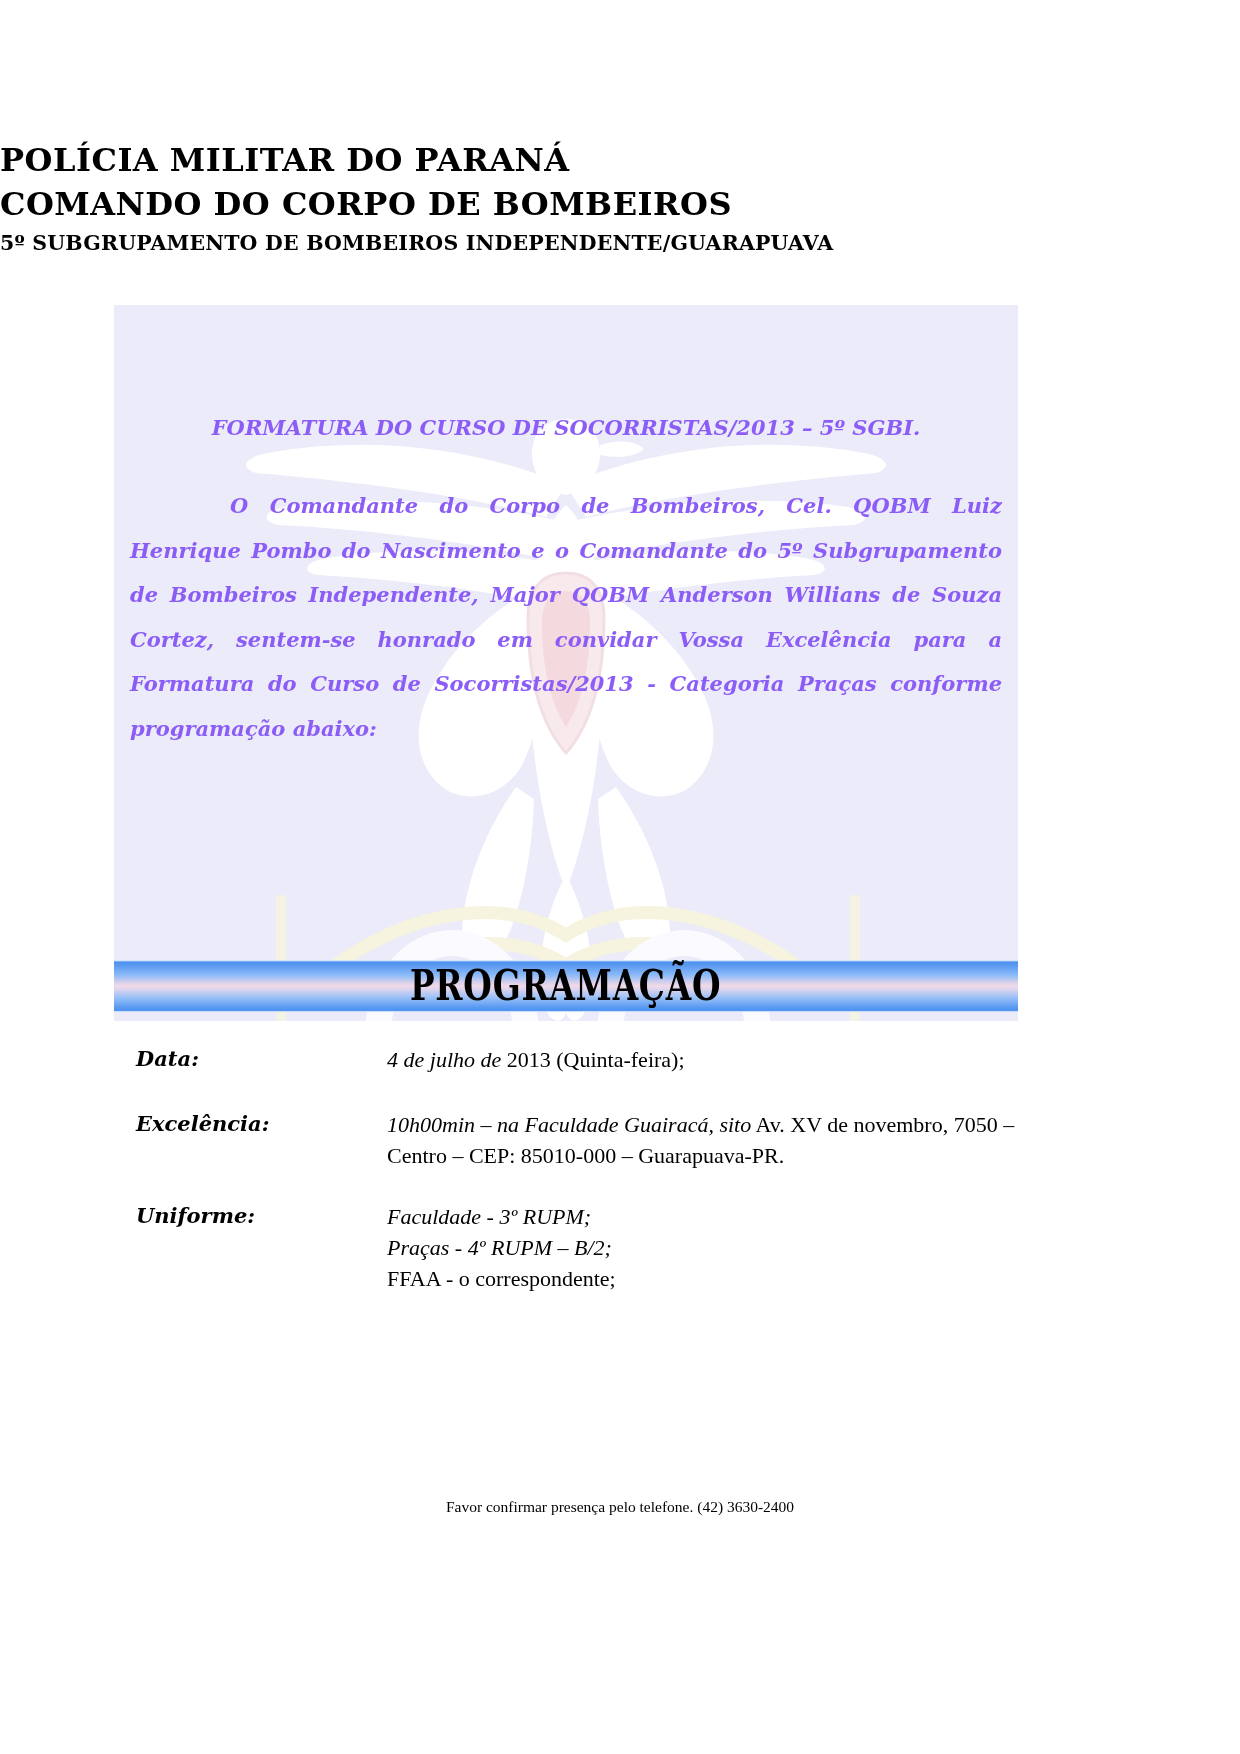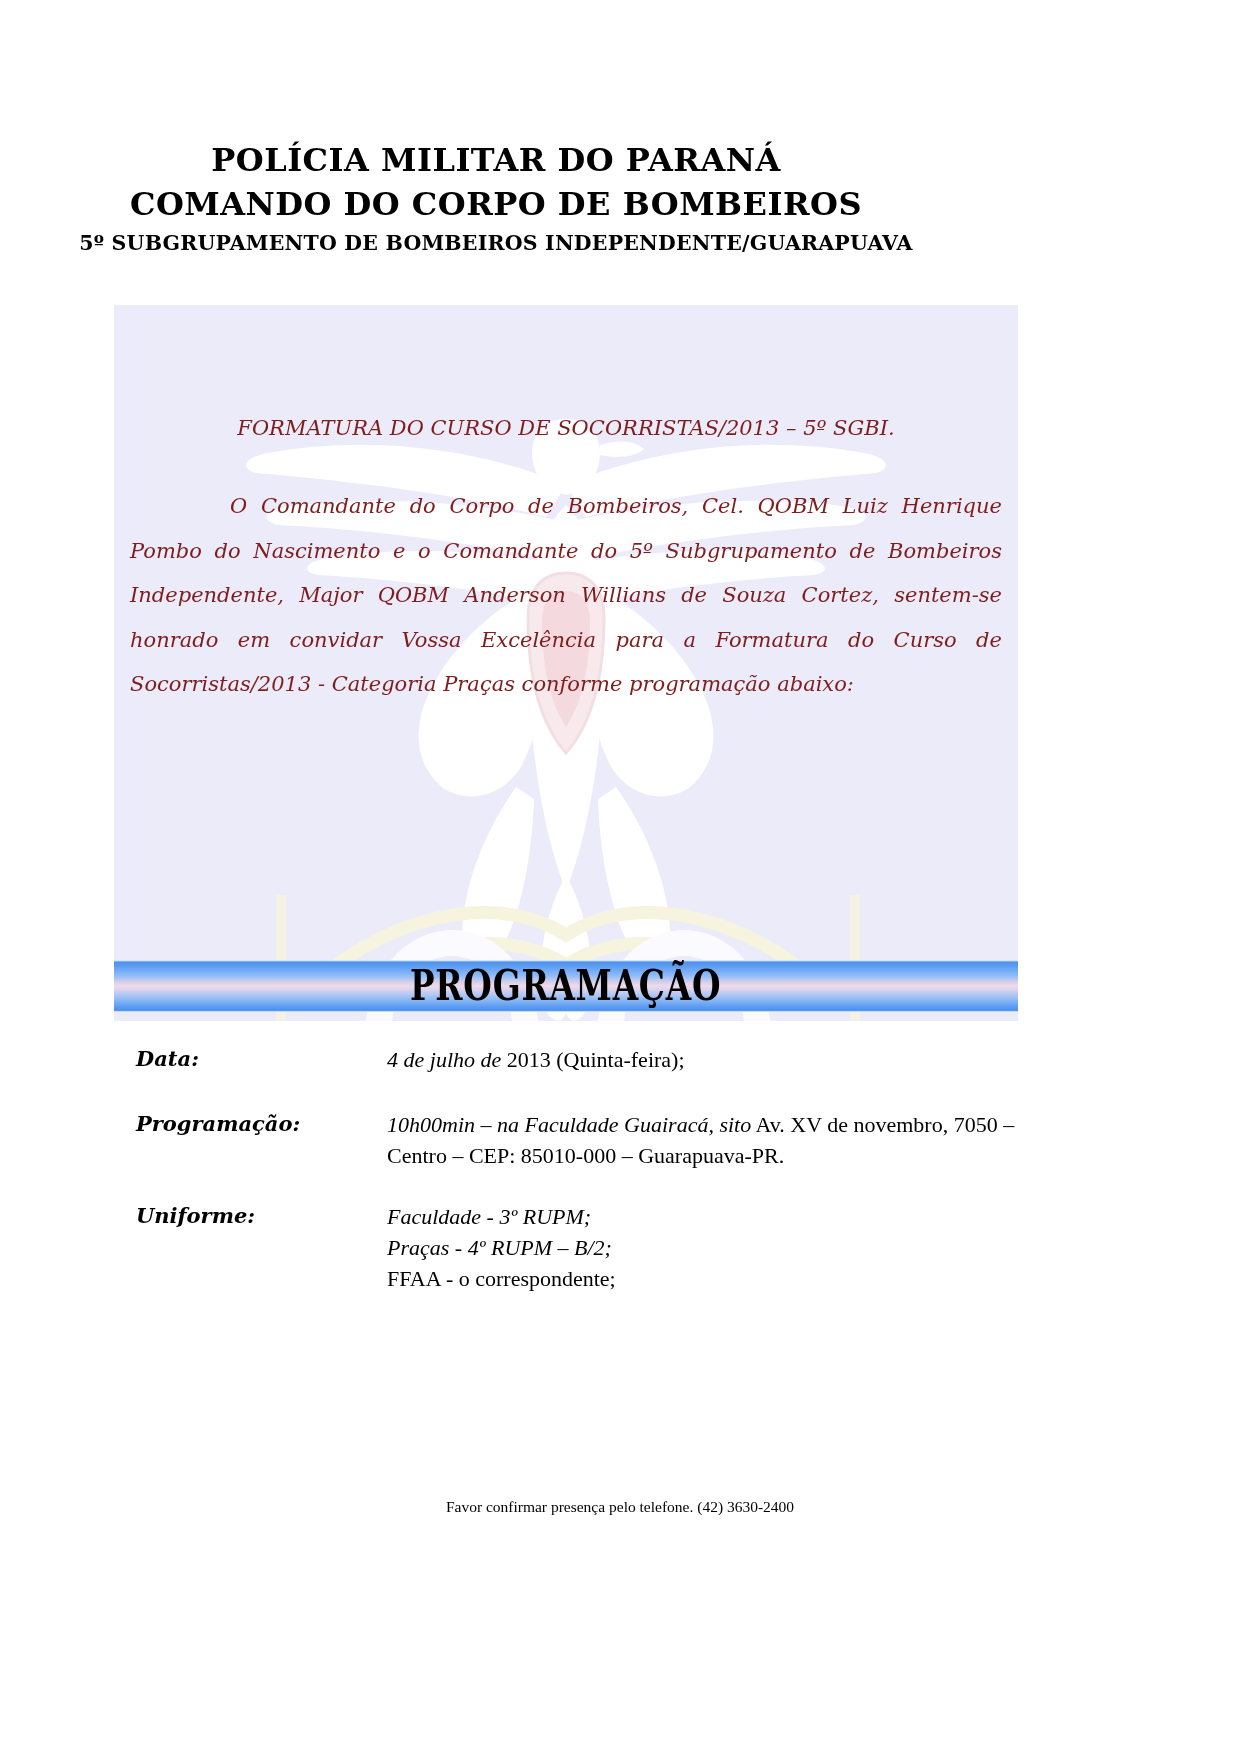--- a/index.html
+++ b/index.html
@@ -23,21 +23,21 @@
     height: 1754px;
     background: #ffffff;
   }
 
   
   .letterhead {
     position: absolute;
     left: 0;
     top: 138px;
     width: 992px;
-    text-align: center;
+    text-align: left;
   }
   .lh-line1, .lh-line2 {
     font-family: "DejaVu Serif", "Liberation Serif", serif;
     font-weight: bold;
     font-size: 32px;
     letter-spacing: 0.5px;
     line-height: 44px;
     white-space: nowrap;
   }
   .lh-line3 {
@@ -112,24 +112,24 @@
   #banner-convite { top: 275px; }
   #banner-programacao { top: 960px; }
 
   
   .invite-body {
     position: absolute;
     left: 130px;
     top: 330px;
     width: 872px;
     font-family: "DejaVu Serif", "Liberation Serif", serif;
-    font-weight: normal;
+    font-weight: bold;
     font-style: italic;
     font-size: 21px;
-    color: #7f1d1d;
+    color: #8b5cf6;
   }
   .invite-title {
     text-align: center;
     font-size: 21px;
     line-height: 28px;
     margin-top: 84px;
     white-space: nowrap;
   }
   .invite-para {
     text-align: justify;
@@ -260,21 +260,21 @@
   <div class="details">
 
     <div class="detail-row">
       <div class="detail-label">Data:</div>
       <div class="detail-value">
         <span class="it">4 de julho de</span><span class="up"> 2013 (Quinta-feira);</span>
       </div>
     </div>
 
     <div class="detail-row row-gap-1">
-      <div class="detail-label">Programação:</div>
+      <div class="detail-label">Excelência:</div>
       <div class="detail-value">
         <span class="it">10h00min – na Faculdade Guairacá, sito</span><span class="up"> Av. XV de novembro, 7050 – Centro – CEP: 85010-000 – Guarapuava-PR.</span>
       </div>
     </div>
 
     <div class="detail-row row-gap-2">
       <div class="detail-label">Uniforme:</div>
       <div class="detail-value">
         <div class="it">Faculdade - 3º RUPM;</div>
         <div class="it">Praças - 4º RUPM – B/2;</div>

